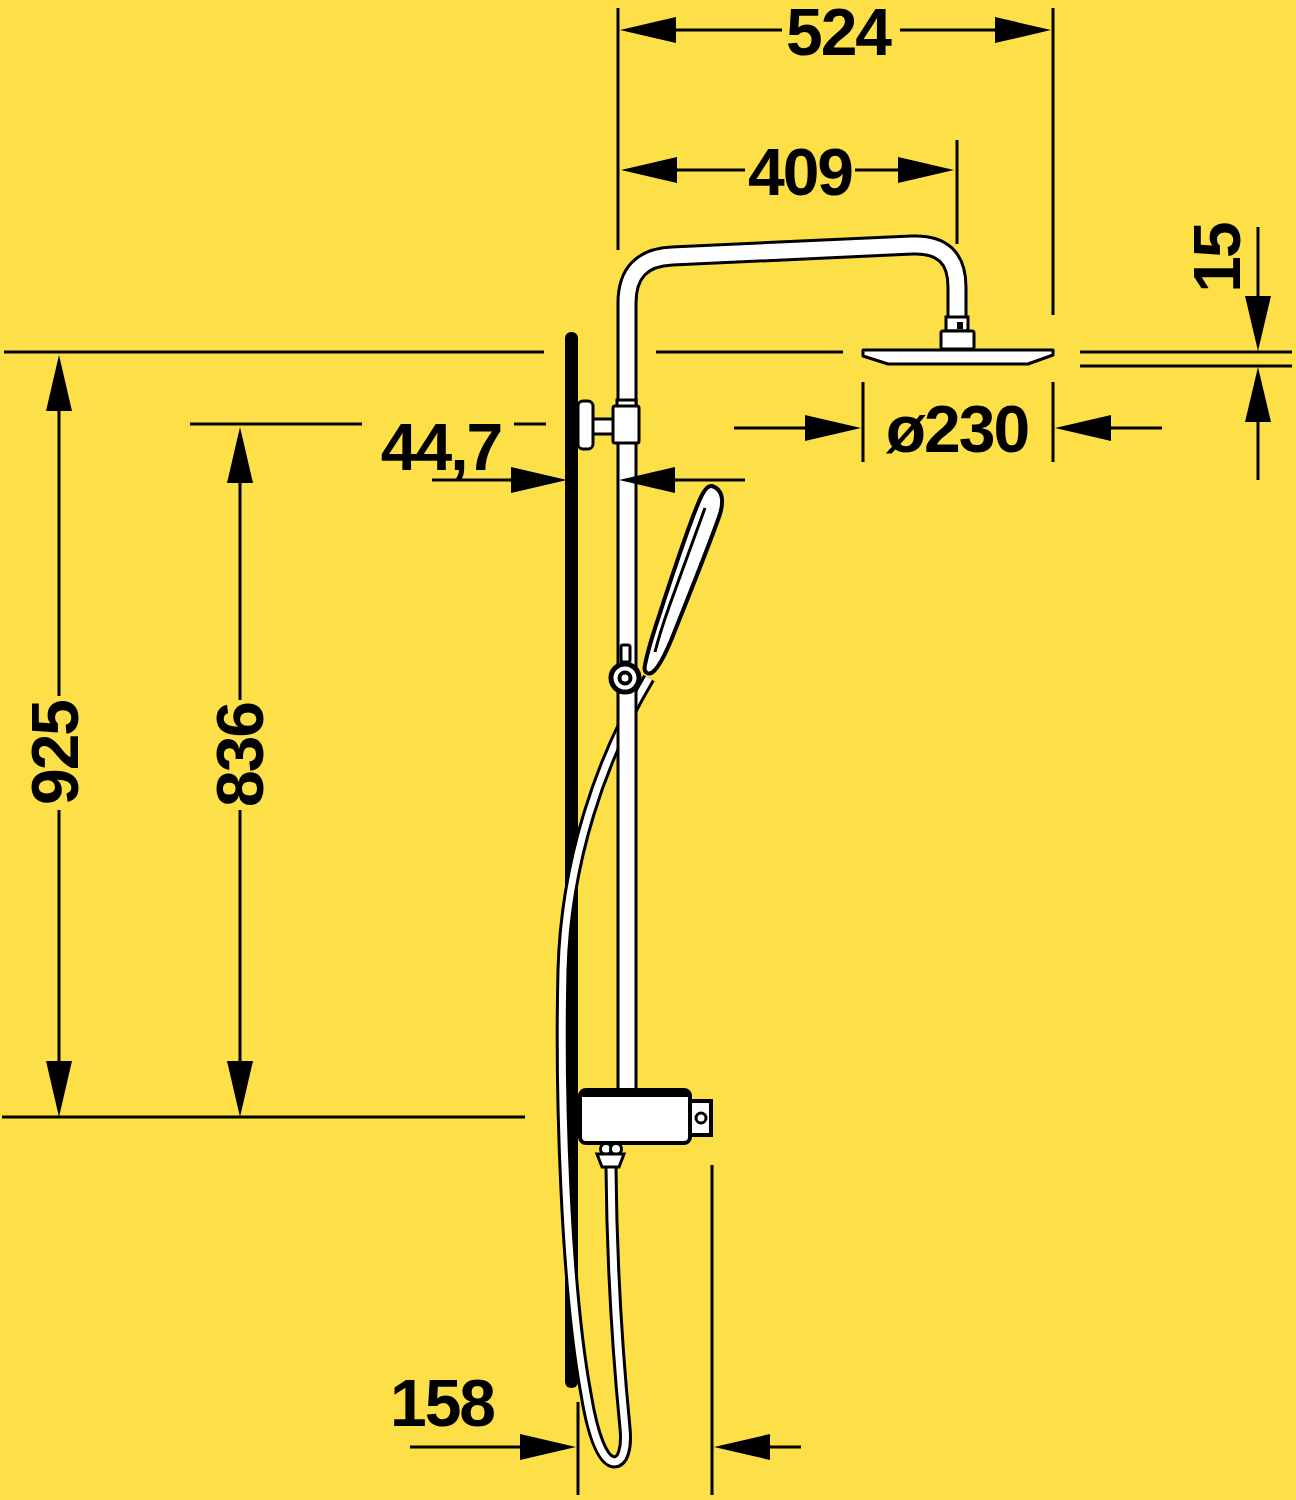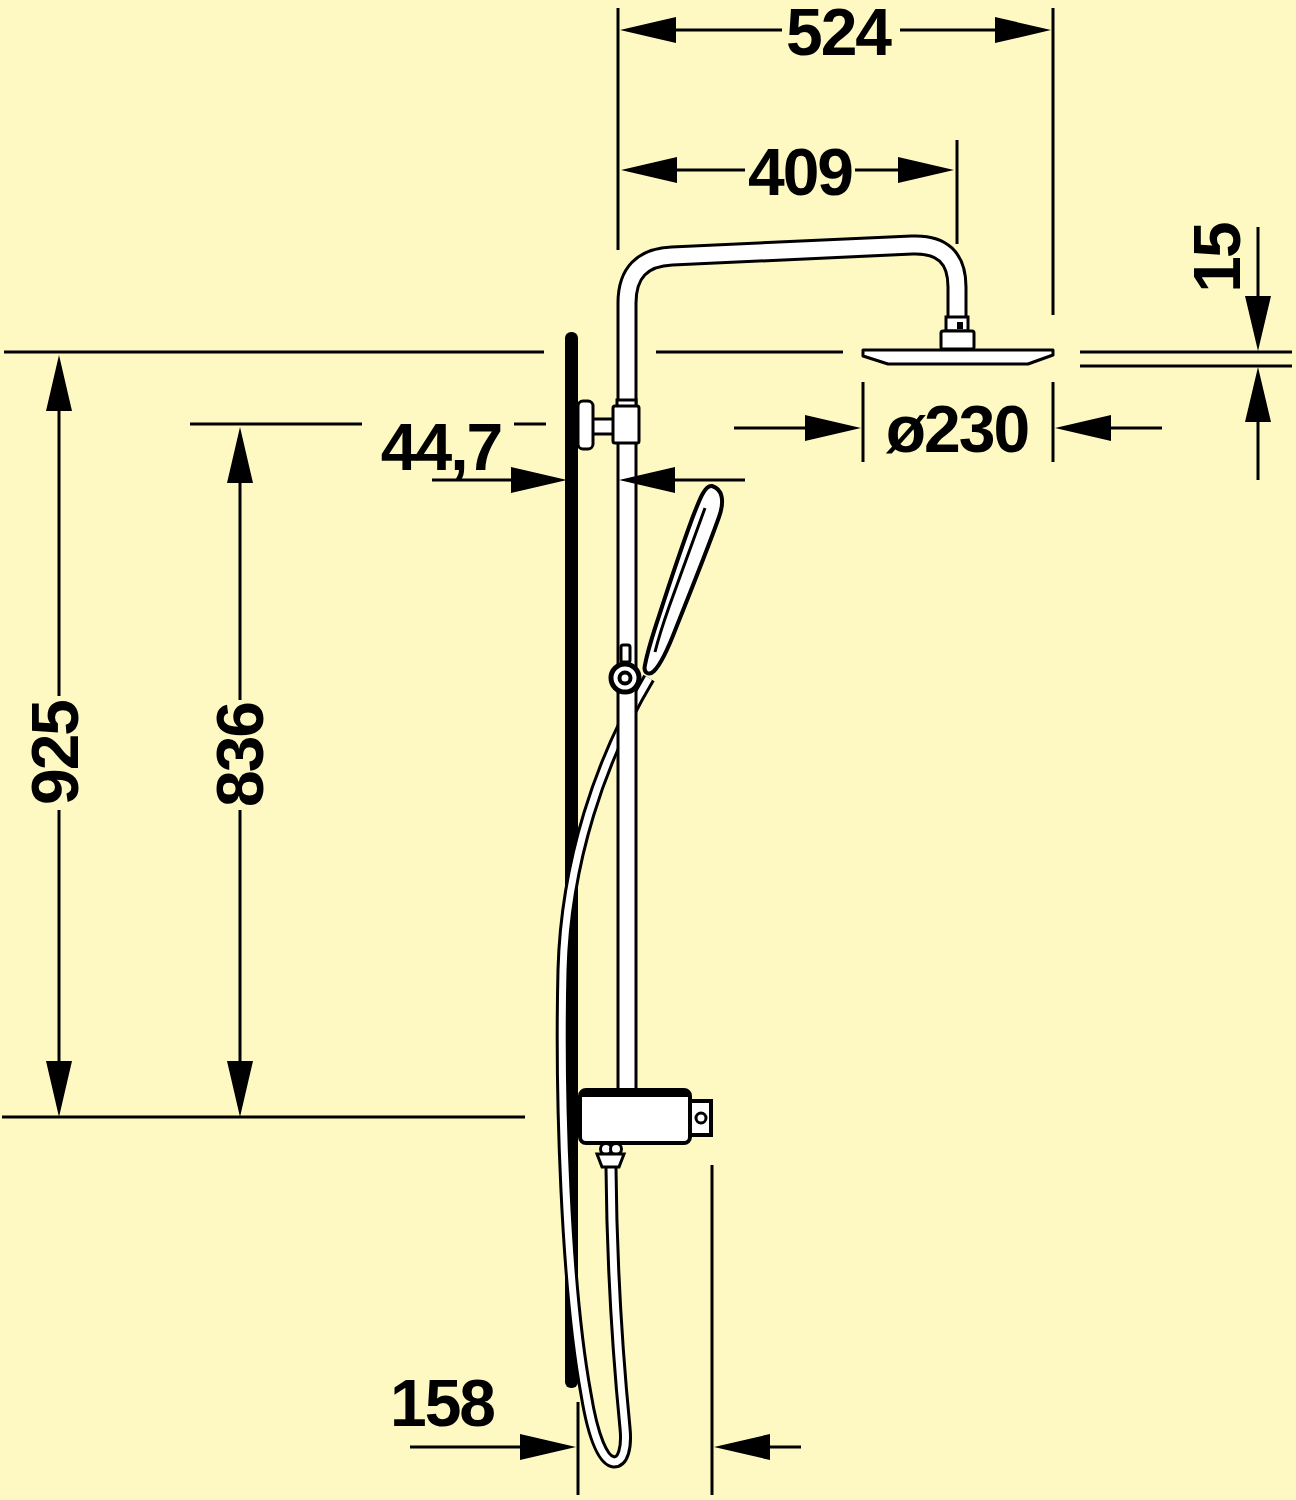--- a/index.html
+++ b/index.html
@@ -1,16 +1,16 @@
 <!DOCTYPE html>
 <html><head>
 <meta charset="utf-8">
 <style>
   html,body{margin:0;padding:0;background:#ffffff;}
-  .stage{width:1296px;height:1500px;background:#fef9c3;position:relative;margin:0 auto;}
+  .stage{width:1296px;height:1500px;background:#fde047;position:relative;margin:0 auto;}
   svg{display:block;}
   .ln{stroke:#000;stroke-width:3;fill:none;}
   .outline{stroke:#000;fill:#fff;}
   .arrow{fill:#000;stroke:none;}
   .dim-text{font-family:"Liberation Sans","DejaVu Sans",sans-serif;font-weight:bold;
             font-size:66px;letter-spacing:-2px;fill:#000;}
 </style>
 </head>
 <body>
 

